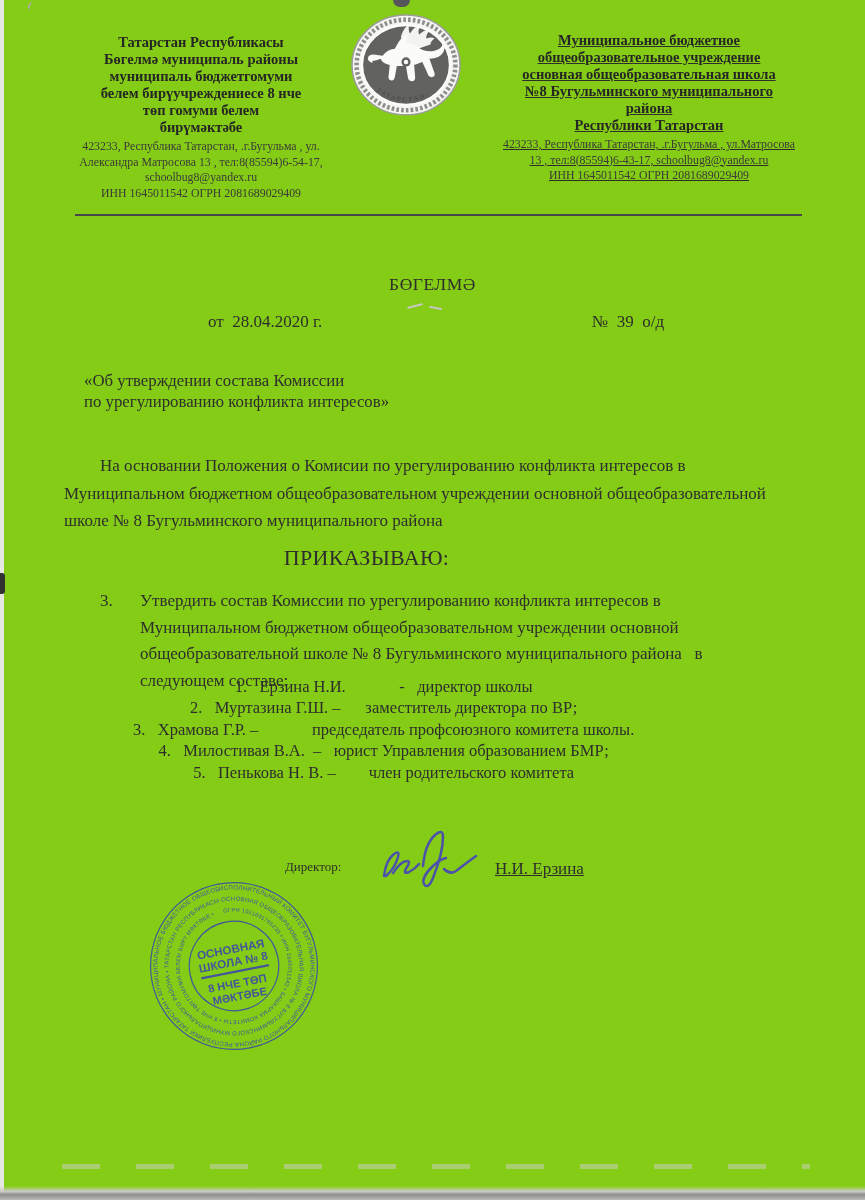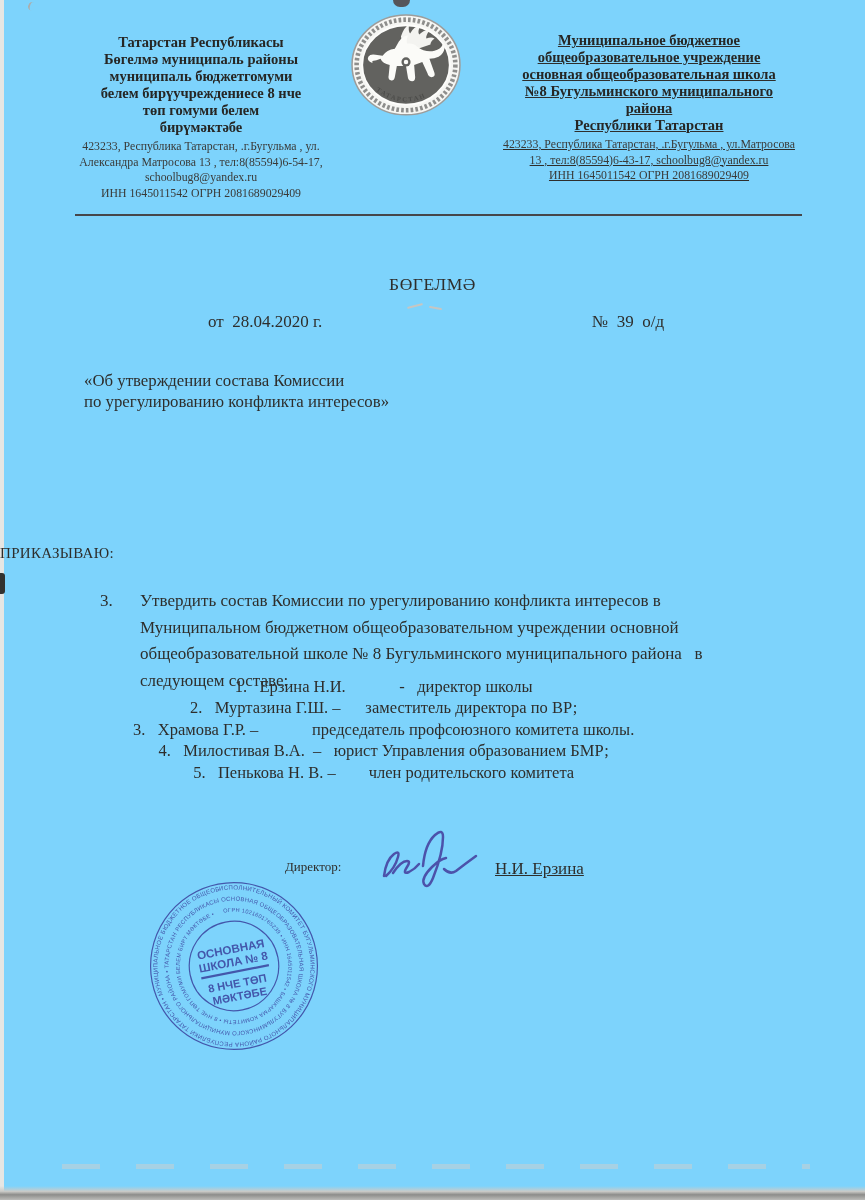--- a/index.html
+++ b/index.html
@@ -1,35 +1,35 @@
 <!DOCTYPE html>
 <html><head>
 <meta charset="utf-8">
 <style>
   html,body{margin:0;padding:0;background:#9a9a98;}
   .page{
     position:relative;width:865px;height:1200px;margin:0 auto;
-    background:#7dd3fc;overflow:hidden;
+    background:#84cc16;overflow:hidden;
     font-family:"Liberation Serif", serif;color:#2e2e2c;
   }
   
   .org-block{position:absolute;text-align:center;}
   .org-left{left:55px;top:34px;width:292px;}
   .org-right{left:480px;top:32px;width:338px;text-decoration:underline;}
   .org-title{font-weight:bold;font-size:14.5px;line-height:17px;white-space:pre-line;color:#262624;}
   .org-addr{margin-top:3px;font-size:11.8px;line-height:15.5px;white-space:pre-line;color:#3a3a38;}
   .header-rule{position:absolute;left:75px;top:214px;width:727px;height:2px;background:#46464a;}
   .emblem{position:absolute;left:350px;top:14px;width:112px;height:106px;}
   
   .doc-title{position:absolute;left:0;top:274px;width:865px;text-align:center;font-size:17.5px;letter-spacing:.5px;}
   .date-line{position:absolute;left:208px;top:312px;font-size:17px;white-space:pre;}
   .number-line{position:absolute;left:592px;top:312px;font-size:17px;white-space:pre;text-align:center;}
   .subject{position:absolute;left:84px;top:370px;font-size:16.8px;line-height:21px;white-space:pre-line;}
   .preamble{position:absolute;left:64px;top:452px;width:706px;font-size:17px;line-height:27.5px;text-indent:36px;white-space:pre-wrap;}
-  .decree-word{position:absolute;left:0;top:545px;width:733px;font-size:15px;letter-spacing:.3px;}
+  .decree-word{position:absolute;left:0;top:545px;width:733px;text-align:center;font-size:22px;letter-spacing:.3px;}
   .item3{position:absolute;left:100px;top:588px;display:flex;}
   .item3 .inum{width:40px;font-size:17px;line-height:26.6px;}
   .item3 .itext{width:592px;font-size:17px;line-height:26.6px;white-space:pre-wrap;}
   .members{position:absolute;left:133px;top:676px;font-size:16.5px;line-height:21.4px;}
   .member-line{white-space:pre;text-align:center;}
   
   .sig-label{position:absolute;left:285px;top:859px;font-size:13px;}
   .sig-name{position:absolute;left:495px;top:859px;font-size:17px;text-decoration:underline;}
   .sig-svg{position:absolute;left:378px;top:822px;width:110px;height:78px;}
   
@@ -109,20 +109,21 @@
 ИНН 1645011542 ОГРН 2081689029409</div>
   </div>
 
   <div class="header-rule"></div>
 
   <div class="doc-title">БӨГЕЛМӘ</div>
   <div class="date-line">от  28.04.2020 г.</div>
   <div class="number-line">№  39  о/д</div>
   <div class="subject">«Об утверждении состава Комиссии
 по урегулированию конфликта интересов»</div>
+  <div class="preamble">На основании Положения о Комисии по урегулированию конфликта интересов в Муниципальном бюджетном общеобразовательном учреждении основной общеобразовательной школе № 8 Бугульминского муниципального района</div>
   <div class="decree-word">ПРИКАЗЫВАЮ:</div>
 
   <div class="item3">
     <span class="inum">3.</span>
     <span class="itext">Утвердить состав Комиссии по урегулированию конфликта интересов в Муниципальном бюджетном общеобразовательном учреждении основной общеобразовательной школе № 8 Бугульминского муниципального района   в следующем составе:</span>
   </div>
 
   <div class="members">
     <div class="member-line">1.   Ерзина Н.И.             -   директор школы</div>
     <div class="member-line">2.   Муртазина Г.Ш. –      заместитель директора по ВР;</div>

